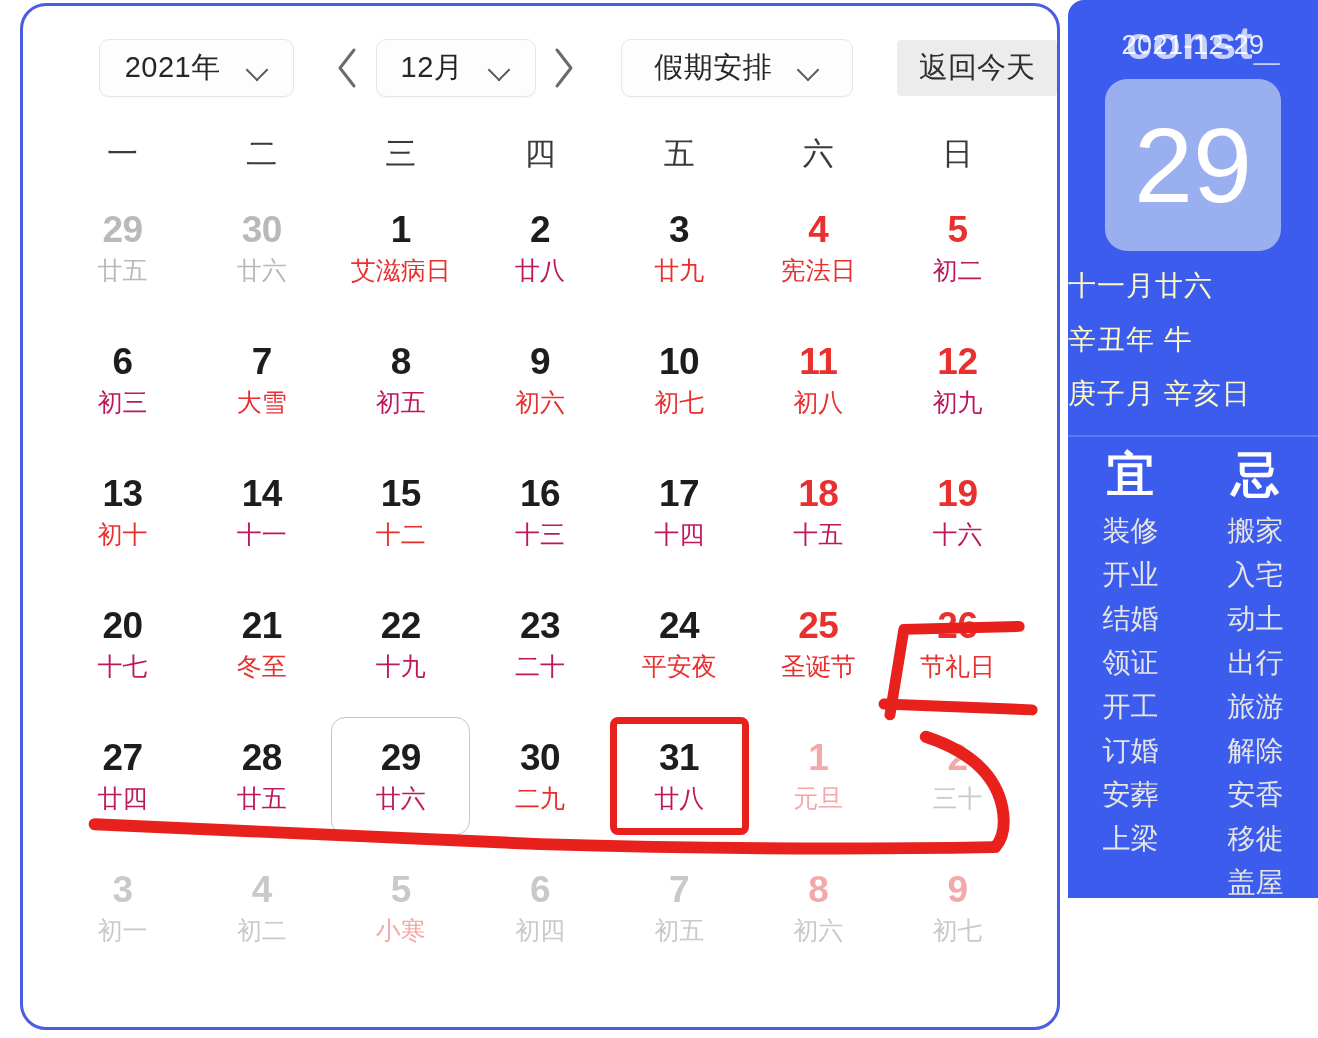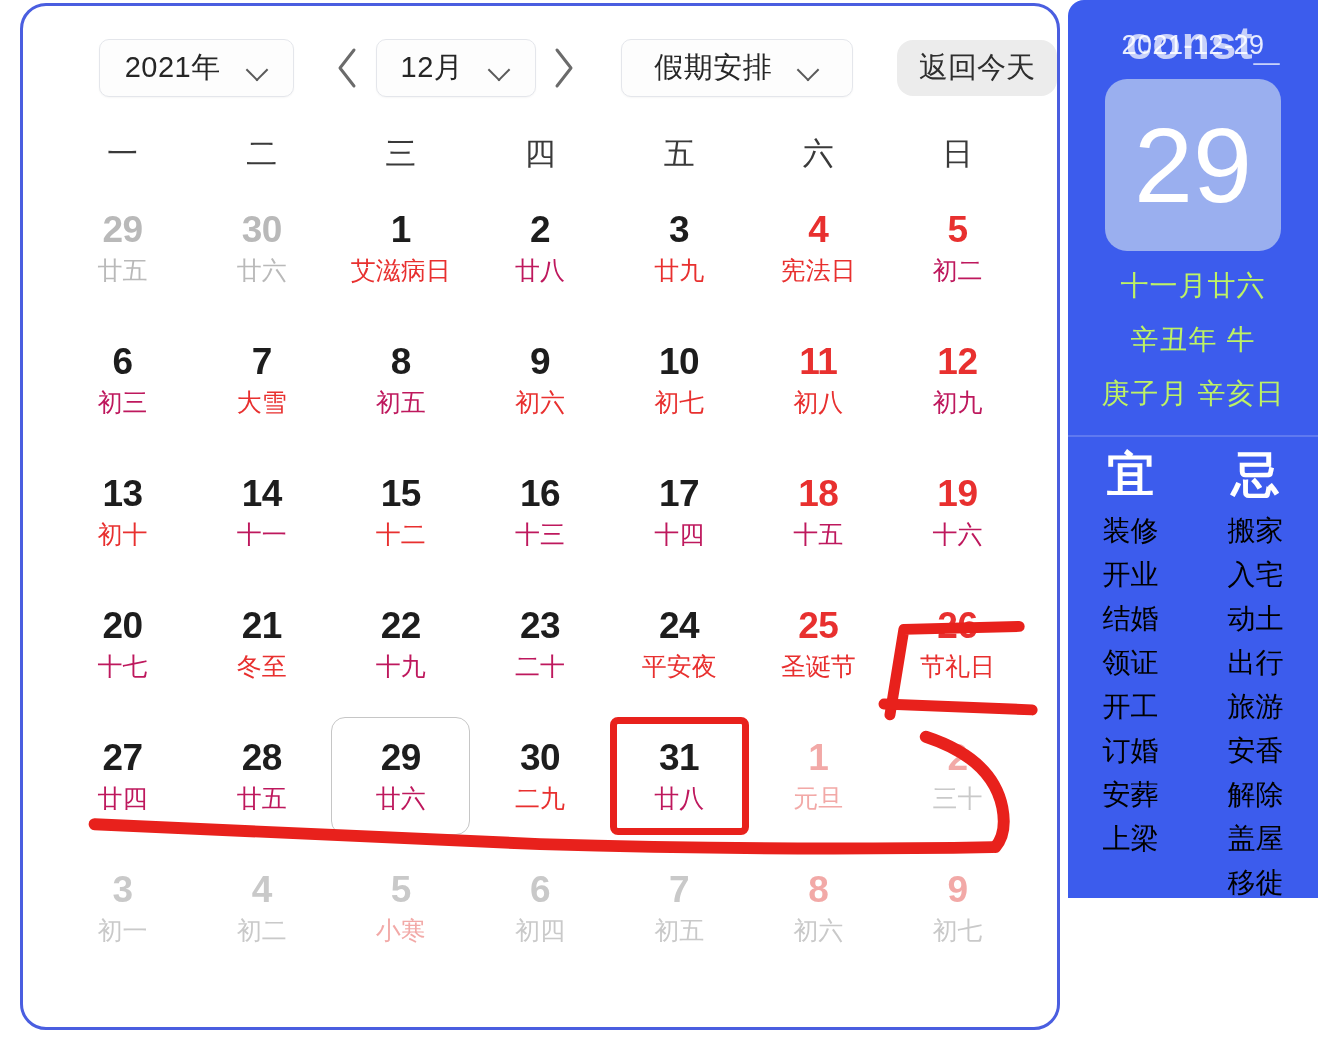--- a/index.html
+++ b/index.html
@@ -79,21 +79,21 @@
     line-height: 1;
     font-weight: 300;
     cursor: pointer;
   }
   .nav-arrow svg { display: block; }
   #holiday-select { margin-left: 28px; }
   .today-btn {
     margin-left: 44px;
     background: #ececec;
     border: none;
-    border-radius: 16px;
+    border-radius: 4px;
     height: 56px;
     padding: 0 22px;
     font-size: 29px;
     color: #2e2e2e;
     font-family: inherit;
     cursor: pointer;
     white-space: nowrap;
   }
   
   .weekdays, .week-row {
@@ -185,43 +185,43 @@
     align-items: center;
     justify-content: center;
   }
   .big-day {
     font-size: 106px;
     color: #ffffff;
     line-height: 1;
     font-weight: 400;
   }
   .sb-line {
-    text-align: center;
-    color: #bef264;
+    text-align: left;
+    color: #fef9c3;
     font-size: 28px;
     margin-top: 16px;
     letter-spacing: 1px;
   }
   .divider-gap { height: 22px; }
   .yiji {
     display: grid;
     grid-template-columns: 1fr 1fr;
     padding: 6px 0 0 0;
     column-gap: 0;
   }
   .yiji-head {
     text-align: center;
     color: #ffffff;
     font-size: 48px;
     font-weight: bold;
     padding-bottom: 2px;
   }
   .yiji-item {
     text-align: center;
-    color: #000000;
+    color: #e5e5e5;
     font-size: 28px;
     line-height: 1.57;
   }
   .sb-section-top {
     border-bottom: 2px solid rgba(255,255,255,0.18);
   }
   
   .annot {
     position: absolute;
     inset: 0;
@@ -497,21 +497,21 @@
           <div class="yiji-item">订婚</div>
           <div class="yiji-item">安葬</div>
           <div class="yiji-item">上梁</div>
         </div>
       <div id="ji-list">
           <div class="yiji-item">搬家</div>
           <div class="yiji-item">入宅</div>
           <div class="yiji-item">动土</div>
           <div class="yiji-item">出行</div>
           <div class="yiji-item">旅游</div>
+          <div class="yiji-item">解除</div>
           <div class="yiji-item">安香</div>
-          <div class="yiji-item">解除</div>
+          <div class="yiji-item">移徙</div>
           <div class="yiji-item">盖屋</div>
-          <div class="yiji-item">移徙</div>
         </div>
     </div>
   </div>
 
 </div>
 
 </body></html>

